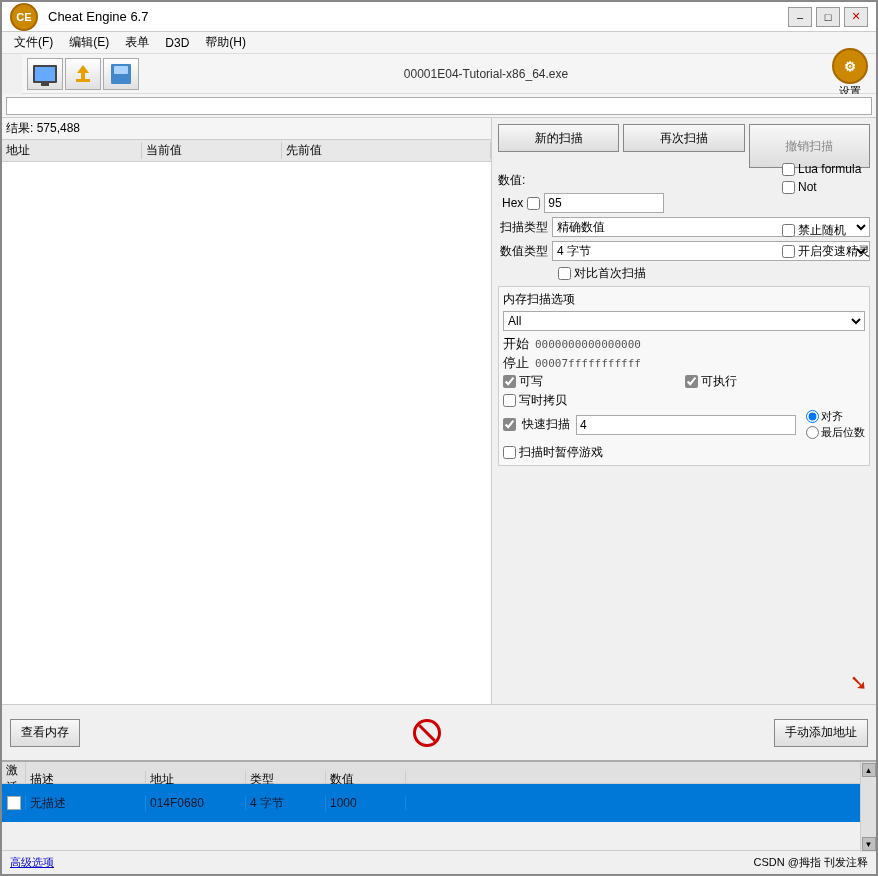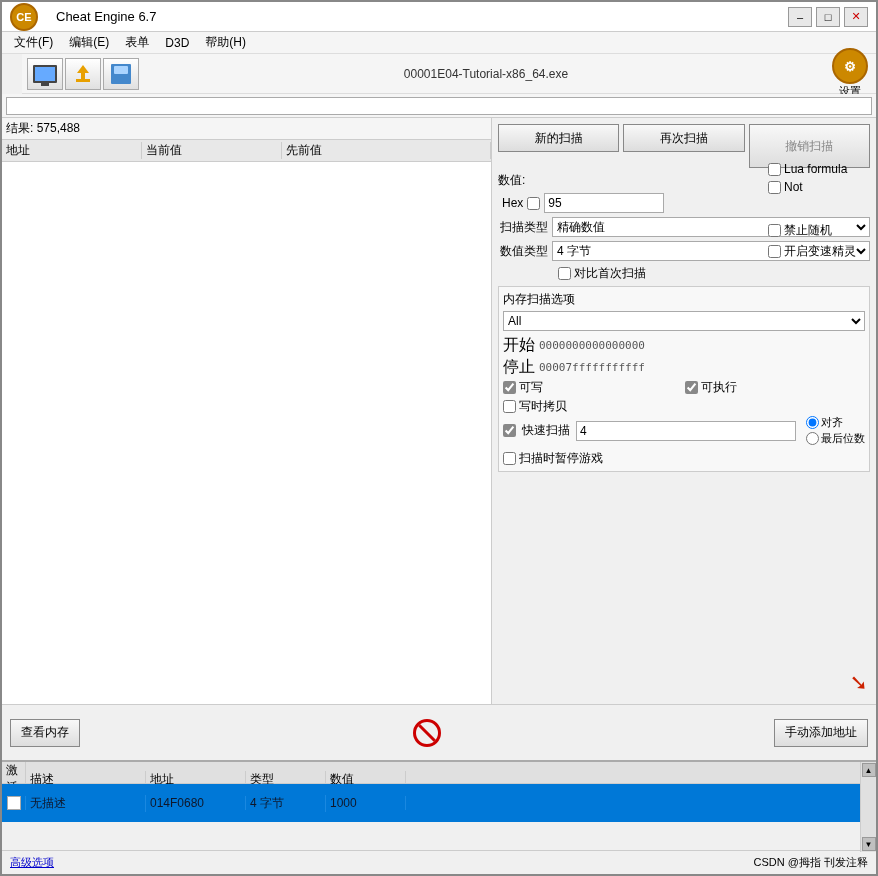--- a/index.html
+++ b/index.html
@@ -18,21 +18,21 @@
       border-bottom: 1px solid #ccc;
       display: flex;
       align-items: center;
       height: 30px;
       padding: 0 8px;
       justify-content: space-between;
     }
     .title-bar-left {
       display: flex;
       align-items: center;
-      gap: 18px;
+      gap: 10px;
       font-size: 13px;
     }
     .title-bar-right {
       display: flex;
       gap: 4px;
     }
     .title-bar-btn {
       width: 24px;
       height: 20px;
       border: 1px solid #999;
@@ -254,21 +254,21 @@
     }
     .addr-row {
       display: flex;
       align-items: center;
       gap: 4px;
       font-size: 11px;
       margin: 1px 0;
     }
     .addr-label {
       min-width: 28px;
-      font-size: 16px;
+      font-size: 13px;
     }
     .addr-value {
       font-family: monospace;
       font-size: 11px;
       color: #555;
     }
 
     .checkbox-options {
       display: grid;
       grid-template-columns: 1fr 1fr;
@@ -635,21 +635,21 @@
             </div>
           </div>
           <div class="checkbox-row" style="margin-top:4px;">
             <input type="checkbox" style="">
             <span>扫描时暂停游戏</span>
           </div>
         </div>
 
       </div>
 
-      <div style="position:absolute;top:40px;right:16px;display:flex;flex-direction:column;gap:4px;padding:4px;">
+      <div style="position:absolute;top:40px;right:2px;display:flex;flex-direction:column;gap:4px;padding:4px;">
         <div class="checkbox-row">
           <input type="checkbox" style="">
           <span>Lua formula</span>
         </div>
         <div class="checkbox-row">
           <input type="checkbox" style="">
           <span>Not</span>
         </div>
         <div style="height:20px;"></div>
         <div class="checkbox-row">

